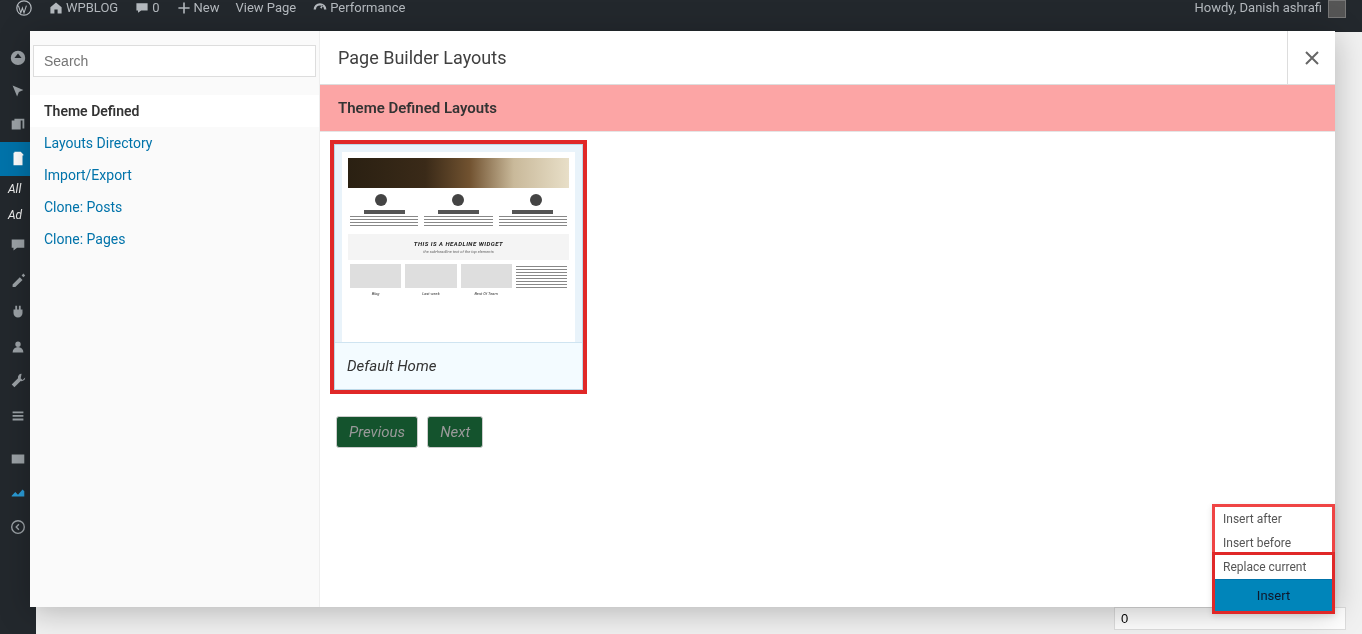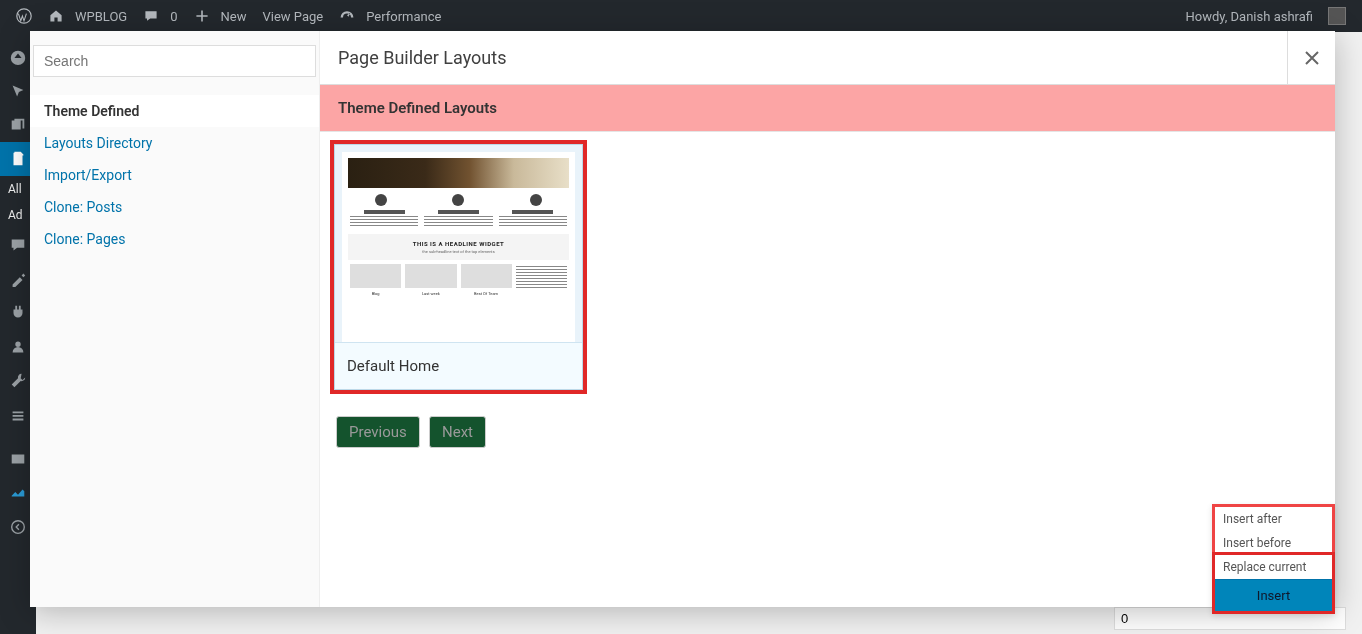--- a/index.html
+++ b/index.html
@@ -1,26 +1,26 @@
 <!DOCTYPE html>
 <html><head>
   <meta charset="utf-8">
   <style>
     * { box-sizing: border-box; margin:0; padding:0; }
     body { font-family: -apple-system, BlinkMacSystemFont, "Segoe UI", Roboto, Arial, sans-serif; font-size:13px; color:#444; background:#f1f1f1; width:1362px; height:634px; overflow:hidden; position:relative; }
 
     
     .admin-bar { height:32px; background:#23282d; color:#b4b9be; display:flex; align-items:center; padding:0 8px; font-size:13px; justify-content:space-between;}
     .admin-bar .left, .admin-bar .right { display:flex; align-items:center; }
-    .admin-bar .item { display:inline-flex; align-items:center; gap:11px; padding:0 8px; height:32px; cursor:pointer;}
+    .admin-bar .item { display:inline-flex; align-items:flex-start; gap:2px; padding:0 8px; height:32px; cursor:pointer;}
     .admin-bar svg{ width:16px; height:16px; fill:#b4b9be;}
     .avatar-block{ width:18px;height:18px;border:1px solid #777; background:#555; margin-left:4px;}
 
     
-    .rail { position:absolute; left:0; top:32px; bottom:0; width:36px; background:#23282d; display:flex; flex-direction:column; align-items:center; padding-top:8px; gap:0;}
+    .rail { position:absolute; left:0; top:32px; bottom:0; width:36px; background:#23282d; display:flex; flex-direction:column; align-items:center; padding-top:8px; gap:0;font-style:italic;}
     .rail .ritm{ width:36px;height:34px; display:flex; align-items:center; justify-content:center; cursor:pointer;color:#9ca2a7;}
     .rail .ritm svg{fill:#9ca2a7;width:18px;height:18px;}
     .rail .ritm.active{ background:#0073aa; }
     .rail .ritm.active svg{fill:#fff;}
     .rail .text-label{ font-size:12px; color:#eee; text-align:left; width:100%; padding:6px 0 6px 8px; cursor:pointer;}
 
     
     .page-bg{ position:absolute; left:36px; top:32px; right:0; bottom:0; background:#f1f1f1;}
     .page-bg .rightcol{ position:absolute; right:16px; bottom:4px; width:232px;}
     .rightcol input{ width:100%; border:1px solid #ddd; padding:3px 6px; font-size:13px;}
@@ -34,21 +34,21 @@
     .ms-list .link{ display:block; padding:8px 14px; color:#0073aa; font-size:14px; cursor:pointer;}
     .ms-list .link.active{ background:#fff; color:#333;  font-weight:600;}
     .ms-list { padding:6px 0;}
 
     .modal-main{ flex:1; position:relative;}
     .mm-header{ height:54px; border-bottom:1px solid #ddd; display:flex; align-items:center; justify-content:space-between; padding:0 18px;}
     .mm-header h2{ font-size:18px; font-weight:400; color:#404040;text-align:right;}
     .close-x{ position:absolute; top:0; right:0; width:48px; height:54px; border-left:1px solid #ddd; display:flex;align-items:center;justify-content:center; font-size:16px; color:#666; cursor:pointer;}
     .subheader{ padding:14px 18px; font-size:15px; font-weight:600; color:#333; border-bottom:1px solid #e5e5e5; background:#fca5a5;}
 
-    .mm-body{ padding:12px 14px;  }
+    .mm-body{ padding:12px 14px;font-style:italic;  }
 
     
     .layout-card{ width:249px; border:1px solid #bcd8e8; background:#e9f3fa; padding:7px 7px 0; outline:4px solid #e02828; cursor:pointer;}
     .thumb{ height:190px; background:#fff; position:relative; overflow:hidden;}
     .thumb .hero{ height:30px; margin:6px; background:linear-gradient(90deg,#2a2012 0%, #3a2a18 35%, #715230 55%, #c9b99a 75%, #e8dfc8 100%);}
     .thumb .circles{ display:flex; justify-content:space-around; margin-top:4px;}
     .thumb .c{ width:12px;height:12px;border-radius:50%;background:#444;}
     .thumb .cols3{ display:flex; gap:6px; margin:4px 8px; }
     .thumb .cols3 .col{ flex:1; }
     .thumb .col .tiny{ height:4px;background:#555;margin-bottom:2px;width:60%;margin-left:auto;margin-right:auto;}

